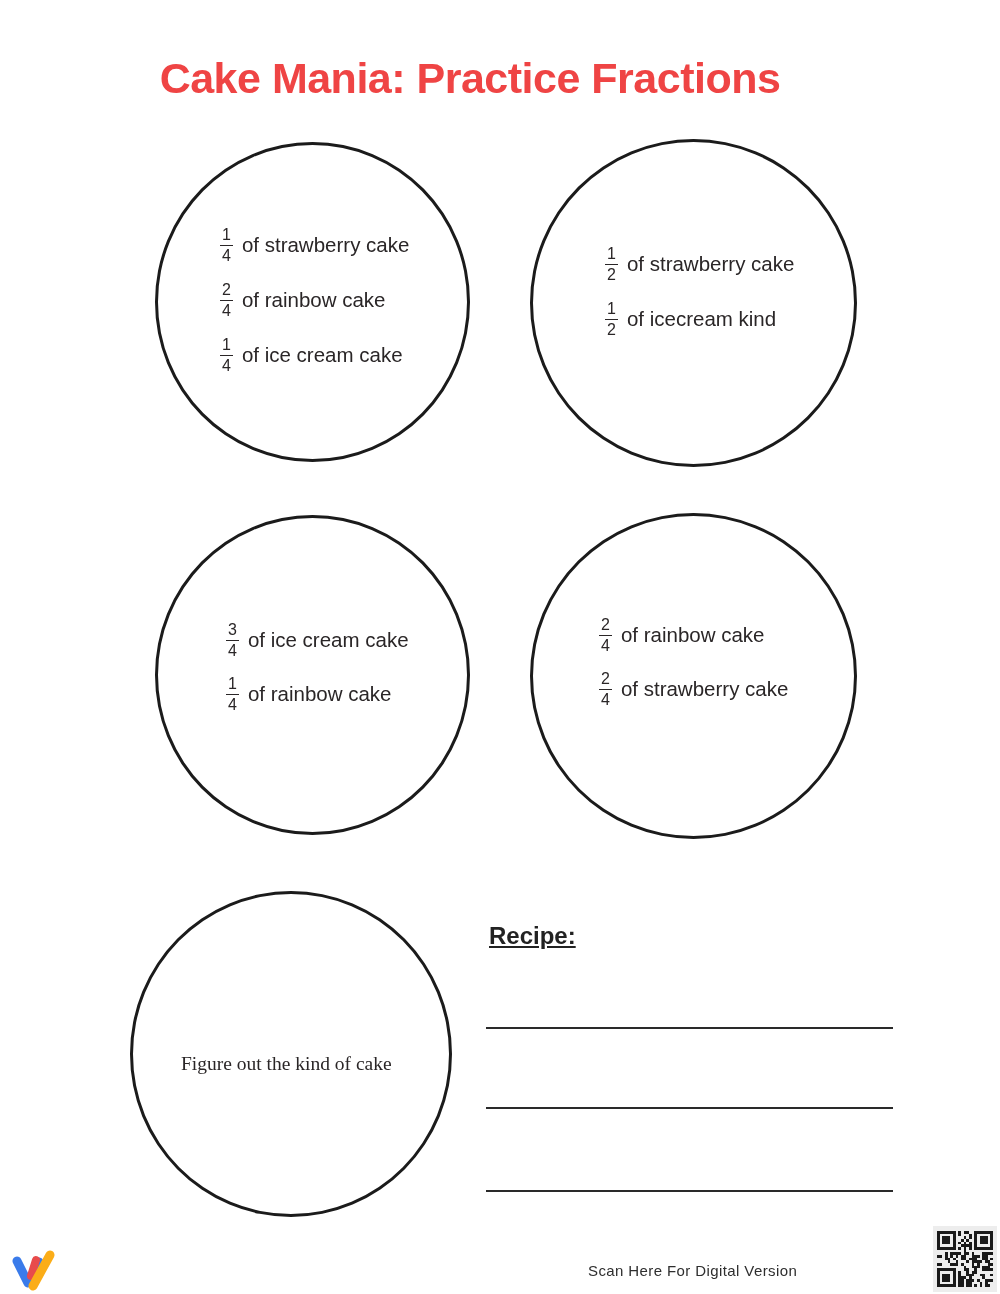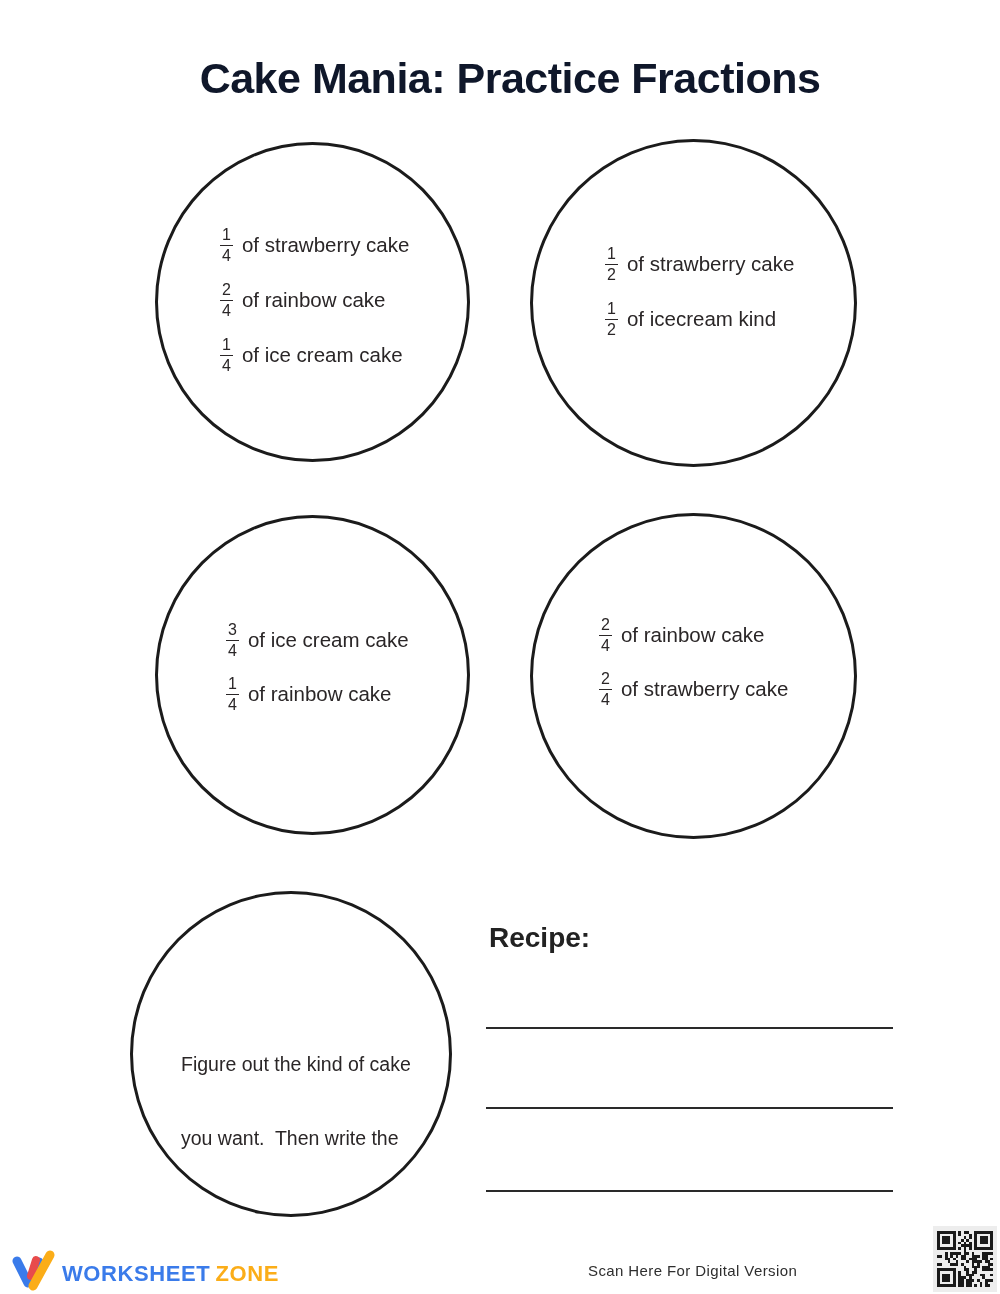--- a/index.html
+++ b/index.html
@@ -2,40 +2,40 @@
 <html><head>
 <meta charset="utf-8">
 <style>
   html,body{margin:0;padding:0;background:#ffffff;}
   .page{
     position:relative;width:1000px;height:1294px;background:#ffffff;
     font-family:"Liberation Sans",sans-serif;color:#2a2627;overflow:hidden;
   }
   .title{
     position:absolute;top:54px;left:0;width:940px;text-align:center;
-    font-size:43px;font-weight:bold;color:#0f172a;letter-spacing:-0.5px;padding-left:40px;
+    font-size:43px;font-weight:bold;color:#ef4444;letter-spacing:-0.5px;
   }
   .circle{position:absolute;border:3px solid #1b1b1b;border-radius:50%;background:#fff;}
   .c1{left:155px;top:142px;width:309px;height:314px;}
   .c2{left:530px;top:139px;width:321px;height:322px;}
   .c3{left:155px;top:515px;width:309px;height:314px;}
   .c4{left:530px;top:513px;width:321px;height:320px;}
   .c5{left:130px;top:891px;width:316px;height:320px;}
   .frac-col{position:absolute;display:flex;flex-direction:column;}
   .c1 .frac-col{left:62px;top:79px;gap:13px;}
   .c2 .frac-col{left:72px;top:101px;gap:13px;}
   .c3 .frac-col{left:68px;top:101px;gap:12px;}
   .c4 .frac-col{left:66px;top:98px;gap:12px;}
   .frac-item{display:flex;align-items:center;gap:9px;height:42px;}
   .frac{display:flex;flex-direction:column;align-items:center;font-size:16px;line-height:1.08;}
   .frac .num{padding:0 2px 1px;border-bottom:1.7px solid #2a2627;}
   .frac .den{padding-top:1px;}
   .frac-label{font-size:20.5px;white-space:pre;}
-  .instruction{position:absolute;left:48px;top:109px;font-size:19.5px;line-height:24.5px;white-space:pre;}
-  .recipe-heading{position:absolute;left:489px;top:922px;font-size:28px;font-weight:bold;color:#222;}
+  .instruction{position:absolute;left:48px;top:109px;font-size:19.5px;line-height:24.5px;white-space:pre;font-family:Liberation Serif, serif;}
+  .recipe-heading{position:absolute;left:489px;top:922px;font-size:24px;font-weight:bold;color:#222;text-decoration:underline;}
   .blank-line{position:absolute;left:486px;width:407px;height:0;border-top:2.4px solid #2a2a2a;}
   .bl1{top:1027px;}
   .bl2{top:1107px;}
   .bl3{top:1190px;}
   .logo-icon{position:absolute;left:12px;top:1250px;width:48px;height:42px;}
   .logo-text{position:absolute;left:62px;top:1261px;font-size:22px;font-weight:bold;letter-spacing:0.6px;white-space:nowrap;}
   .logo-part1{color:#3a7bea;}
   .logo-part2{color:#fbad18;margin-left:5px;}
   .scan-text{position:absolute;left:588px;top:1262px;font-size:15px;color:#2e2e2e;letter-spacing:0.4px;white-space:nowrap;}
   .qr{
@@ -130,38 +130,34 @@
           <span class="den">4</span>
         </span>
         <span class="frac-label">of strawberry cake</span>
       </div>
     </div>
   </div>
 
   <div class="circle c5">
     <div class="instruction">
       <div>Figure out the kind of cake</div>
-      <div>you want.  Then write the</div>
     </div>
   </div>
 
   <div class="recipe-heading">Recipe:</div>
   <div class="blank-line bl1"></div>
   <div class="blank-line bl2"></div>
   <div class="blank-line bl3"></div>
 
   <div class="logo-icon">
     <svg width="48" height="42" viewBox="0 0 48 42" fill="none">
       <path d="M5 11 L16 33 L27 12" stroke="#3a7bea" stroke-width="9" stroke-linecap="round" stroke-linejoin="round" fill="none"></path>
       <path d="M24 10 L19 26" stroke="#e84b4b" stroke-width="8" stroke-linecap="round" fill="none"></path>
       <path d="M21 36 L38 5" stroke="#fbad18" stroke-width="9" stroke-linecap="round" fill="none"></path>
     </svg>
-  </div>
-  <div class="logo-text">
-    <span class="logo-part1">WORKSHEET</span><span class="logo-part2">ZONE</span>
   </div>
   <div class="scan-text">Scan Here For Digital Version</div>
   <div class="qr">
     <svg viewBox="0 0 21 21" xmlns="http://www.w3.org/2000/svg">
         <rect x="0" y="0" width="21" height="21" fill="#ededed"></rect>
         <rect x="0" y="0" width="1" height="1" fill="#1a1a1a"></rect>
         <rect x="1" y="0" width="1" height="1" fill="#1a1a1a"></rect>
         <rect x="2" y="0" width="1" height="1" fill="#1a1a1a"></rect>
         <rect x="3" y="0" width="1" height="1" fill="#1a1a1a"></rect>
         <rect x="4" y="0" width="1" height="1" fill="#1a1a1a"></rect>

